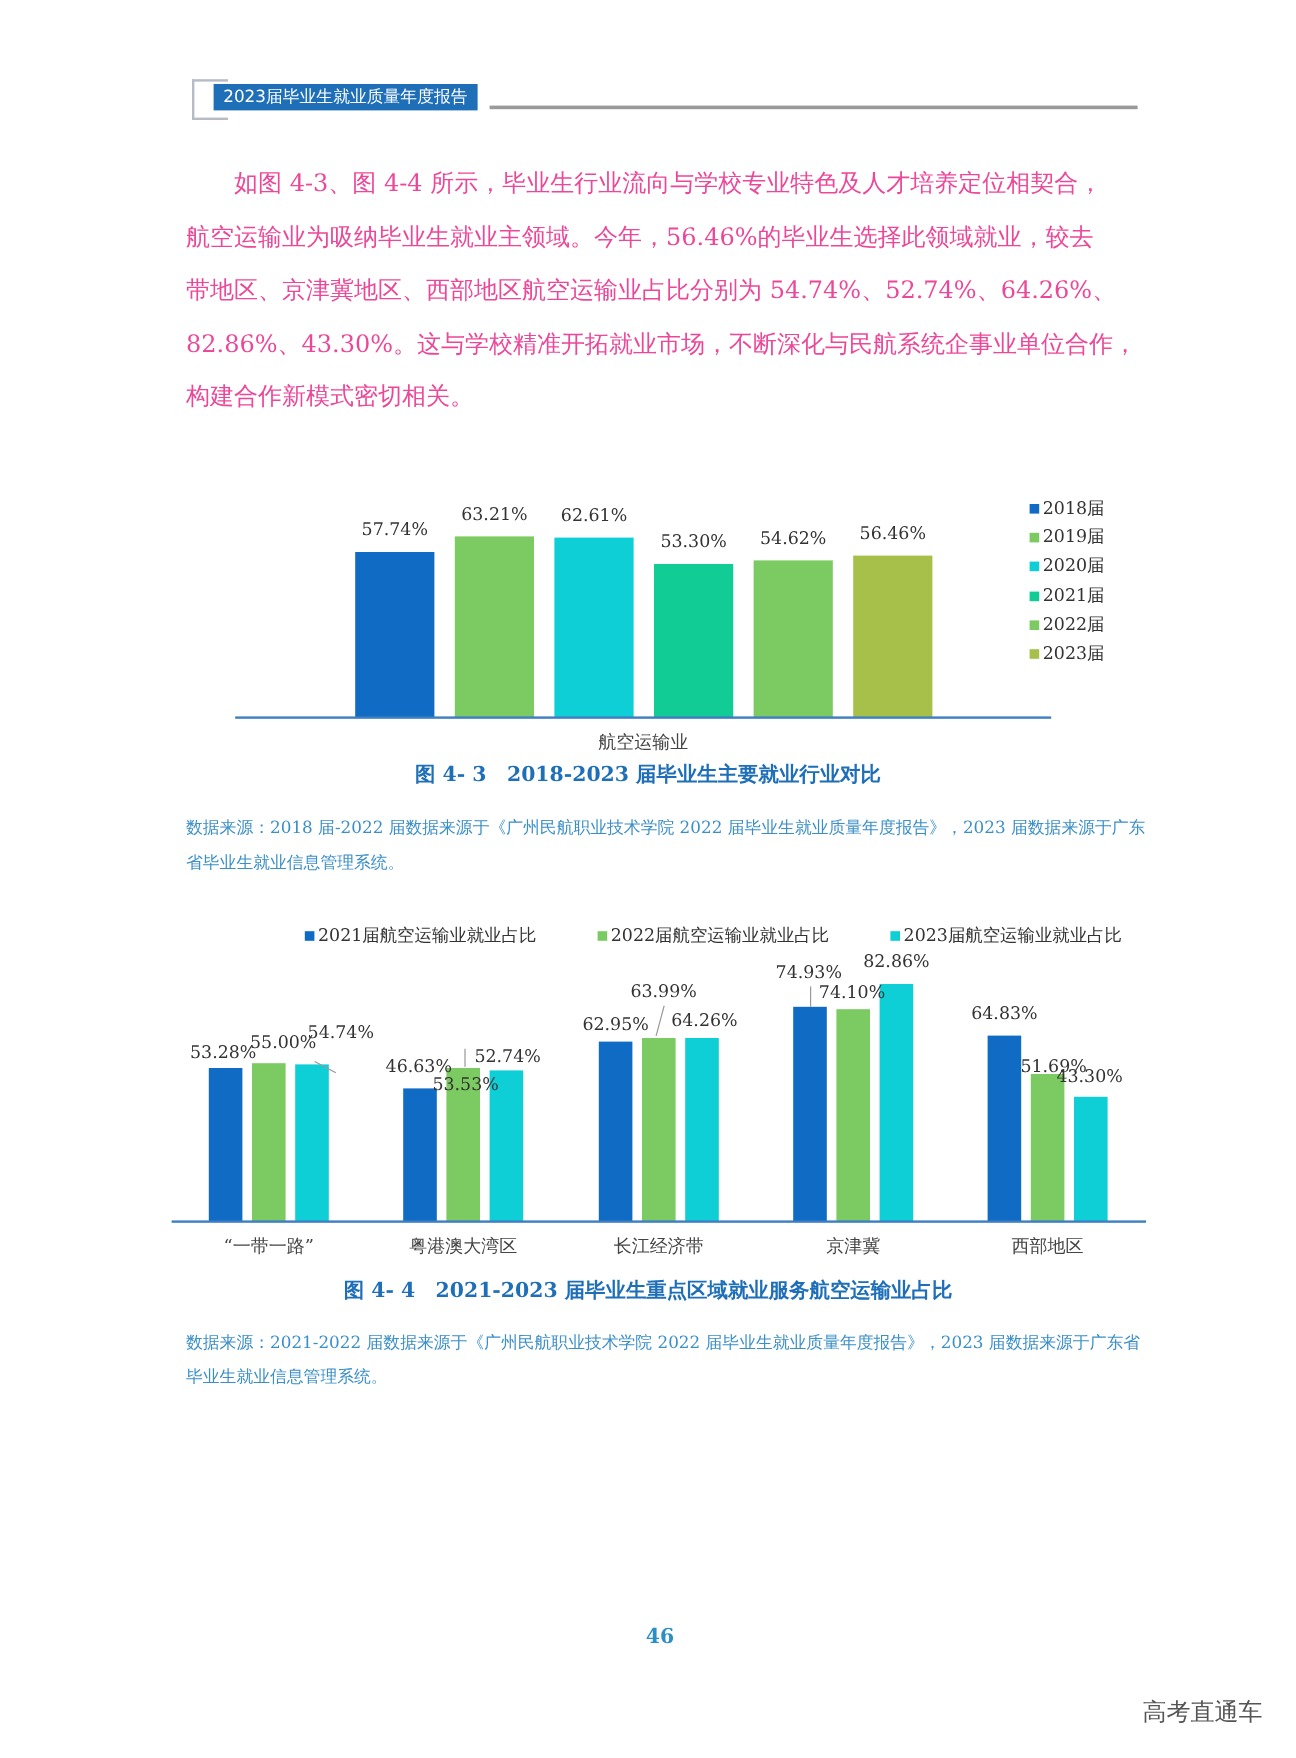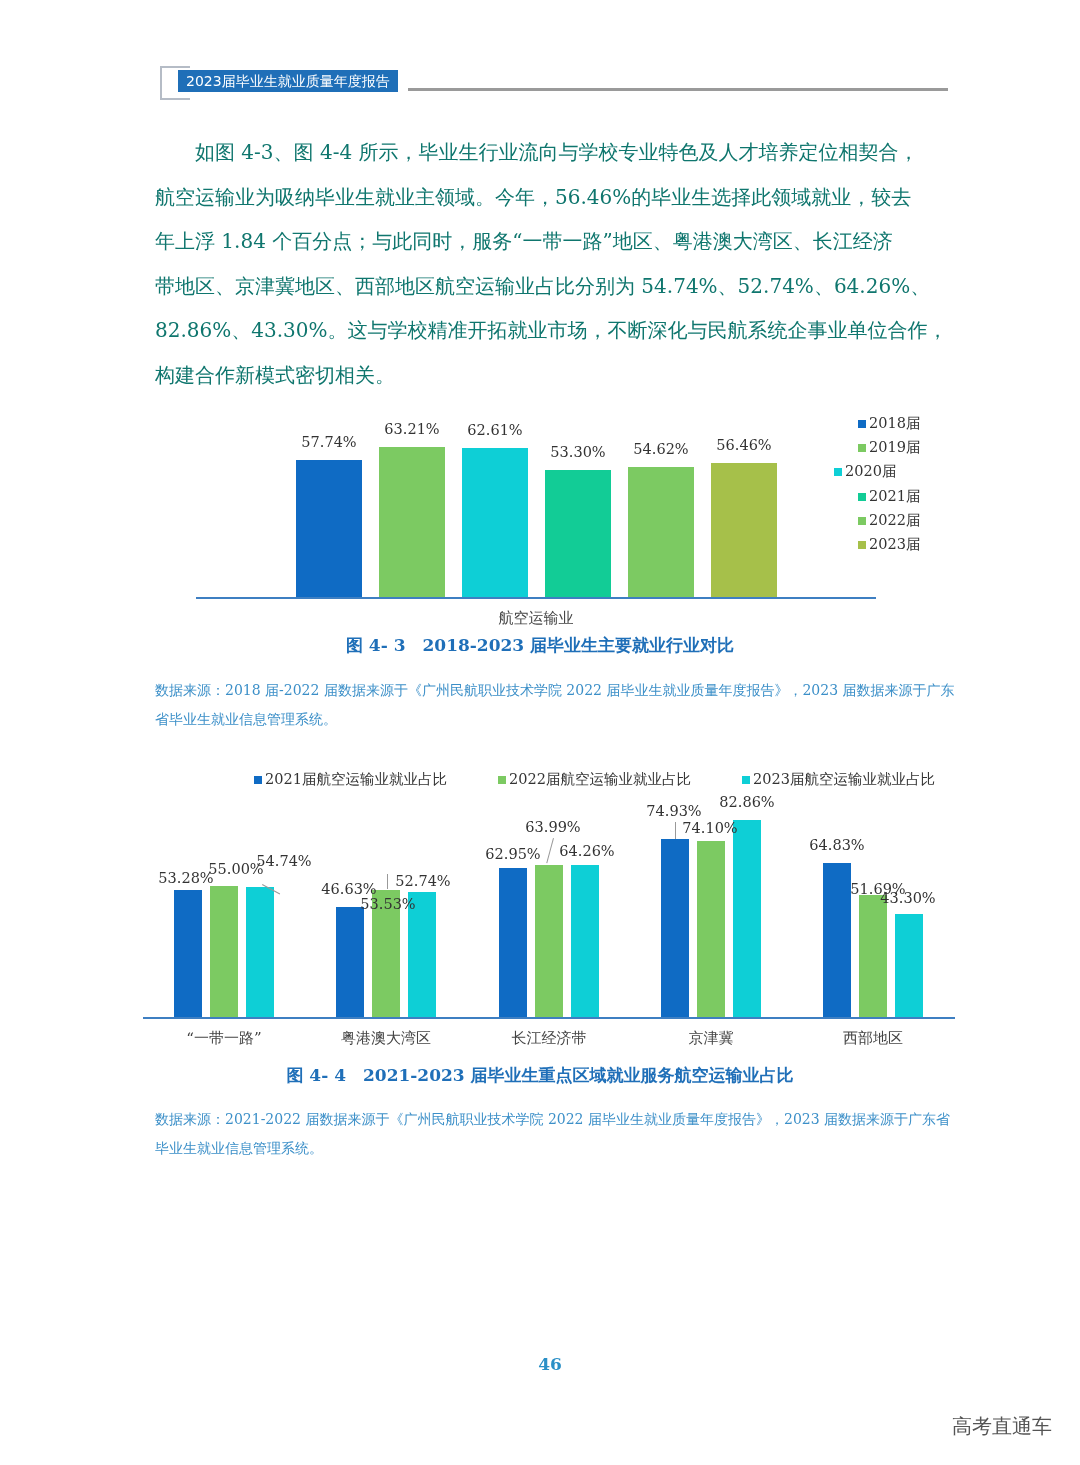--- a/index.html
+++ b/index.html
@@ -1,20 +1,20 @@
 <!DOCTYPE html>
 <html><head>
 <meta charset="utf-8">
 <style>
   html, body { margin:0; padding:0; background:#ffffff; }
   body { width:1080px; height:1465px; position:relative; overflow:hidden; font-family:"DejaVu Serif","Liberation Serif",serif; color:#222; }
   .hdr-line { position:absolute; left:408px; top:88px; width:540px; height:3px; background:#9a9a9a; }
   .hdr-frame { position:absolute; left:160px; top:66px; width:28px; height:30px; border:2px solid #b5bcc6; border-right:none; }
   .hdr-tab { position:absolute; left:178px; top:70px; height:22px; padding:0 8px; background:#1f6fb8; color:#fff; font-family:"DejaVu Sans","Liberation Sans",sans-serif; font-size:14px; line-height:22px; white-space:nowrap; }
-  .para { position:absolute; left:155px; top:130px; width:800px; font-size:20px; line-height:44.5px; color:#0f766e; }
+  .para { position:absolute; left:155px; top:130px; width:800px; font-size:20px; line-height:44.5px; color:#ec4899; }
   .para p { margin:0; }
   .indent { text-indent:40px; }
   .chart { position:absolute; }
   .bar { position:absolute; }
   .vlabel { position:absolute; font-size:14.5px; color:#333; white-space:nowrap; transform:translateX(-50%); }
   .axis { position:absolute; height:2px; background:#3e7fc2; }
   .xlab { position:absolute; font-size:15px; color:#444; white-space:nowrap; transform:translateX(-50%); }
   .legend-item { position:absolute; font-size:14.5px; color:#333; white-space:nowrap; display:flex; align-items:center; }
   .legend-sw { display:inline-block; width:8px; height:8px; margin-right:3px; }
   .caption { position:absolute; left:0; width:1080px; text-align:center; color:#1f6fb8; font-weight:bold; font-size:17px; }
@@ -26,21 +26,20 @@
 </head>
 <body>
 
 <div class="hdr-frame"></div>
 <div class="hdr-tab">2023届毕业生就业质量年度报告</div>
 <div class="hdr-line"></div>
 
 <div class="para">
   <p class="indent">如图 4-3、图 4-4 所示，毕业生行业流向与学校专业特色及人才培养定位相契合，</p>
   <p>航空运输业为吸纳毕业生就业主领域。今年，56.46%的毕业生选择此领域就业，较去</p>
-  <p>年上浮 1.84 个百分点；与此同时，服务“一带一路”地区、粤港澳大湾区、长江经济</p>
   <p>带地区、京津冀地区、西部地区航空运输业占比分别为 54.74%、52.74%、64.26%、</p>
   <p>82.86%、43.30%。这与学校精准开拓就业市场，不断深化与民航系统企事业单位合作，</p>
   <p>构建合作新模式密切相关。</p>
 </div>
 
 <div class="chart" style="left:0;top:0;width:1080px;height:640px;pointer-events:none;">
 
   <div class="bar" style="left:296px;top:460px;width:66px;height:138px;background:#0f6bc4;"></div>
   <div class="bar" style="left:379px;top:447px;width:66px;height:151px;background:#7cca62;"></div>
   <div class="bar" style="left:462px;top:448px;width:66px;height:150px;background:#0ecfd6;"></div>
@@ -59,21 +58,21 @@
   <div class="xlab" style="left:536px;top:609px;">航空运输业</div>
 
   <div class="legend-item" style="left:858px;top:414px;">
       <span class="legend-sw" style="background:#0f6bc4;"></span>
       <span>2018届</span>
     </div>
   <div class="legend-item" style="left:858px;top:438px;text-align:center;">
       <span class="legend-sw" style="background:#7cca62;"></span>
       <span>2019届</span>
     </div>
-  <div class="legend-item" style="left:834px;top:462px;">
+  <div class="legend-item" style="left:858px;top:462px;">
       <span class="legend-sw" style="background:#0ecfd6;"></span>
       <span>2020届</span>
     </div>
   <div class="legend-item" style="left:858px;top:487px;">
       <span class="legend-sw" style="background:#12cc96;"></span>
       <span>2021届</span>
     </div>
   <div class="legend-item" style="left:858px;top:511px;">
       <span class="legend-sw" style="background:#7cca62;"></span>
       <span>2022届</span>

